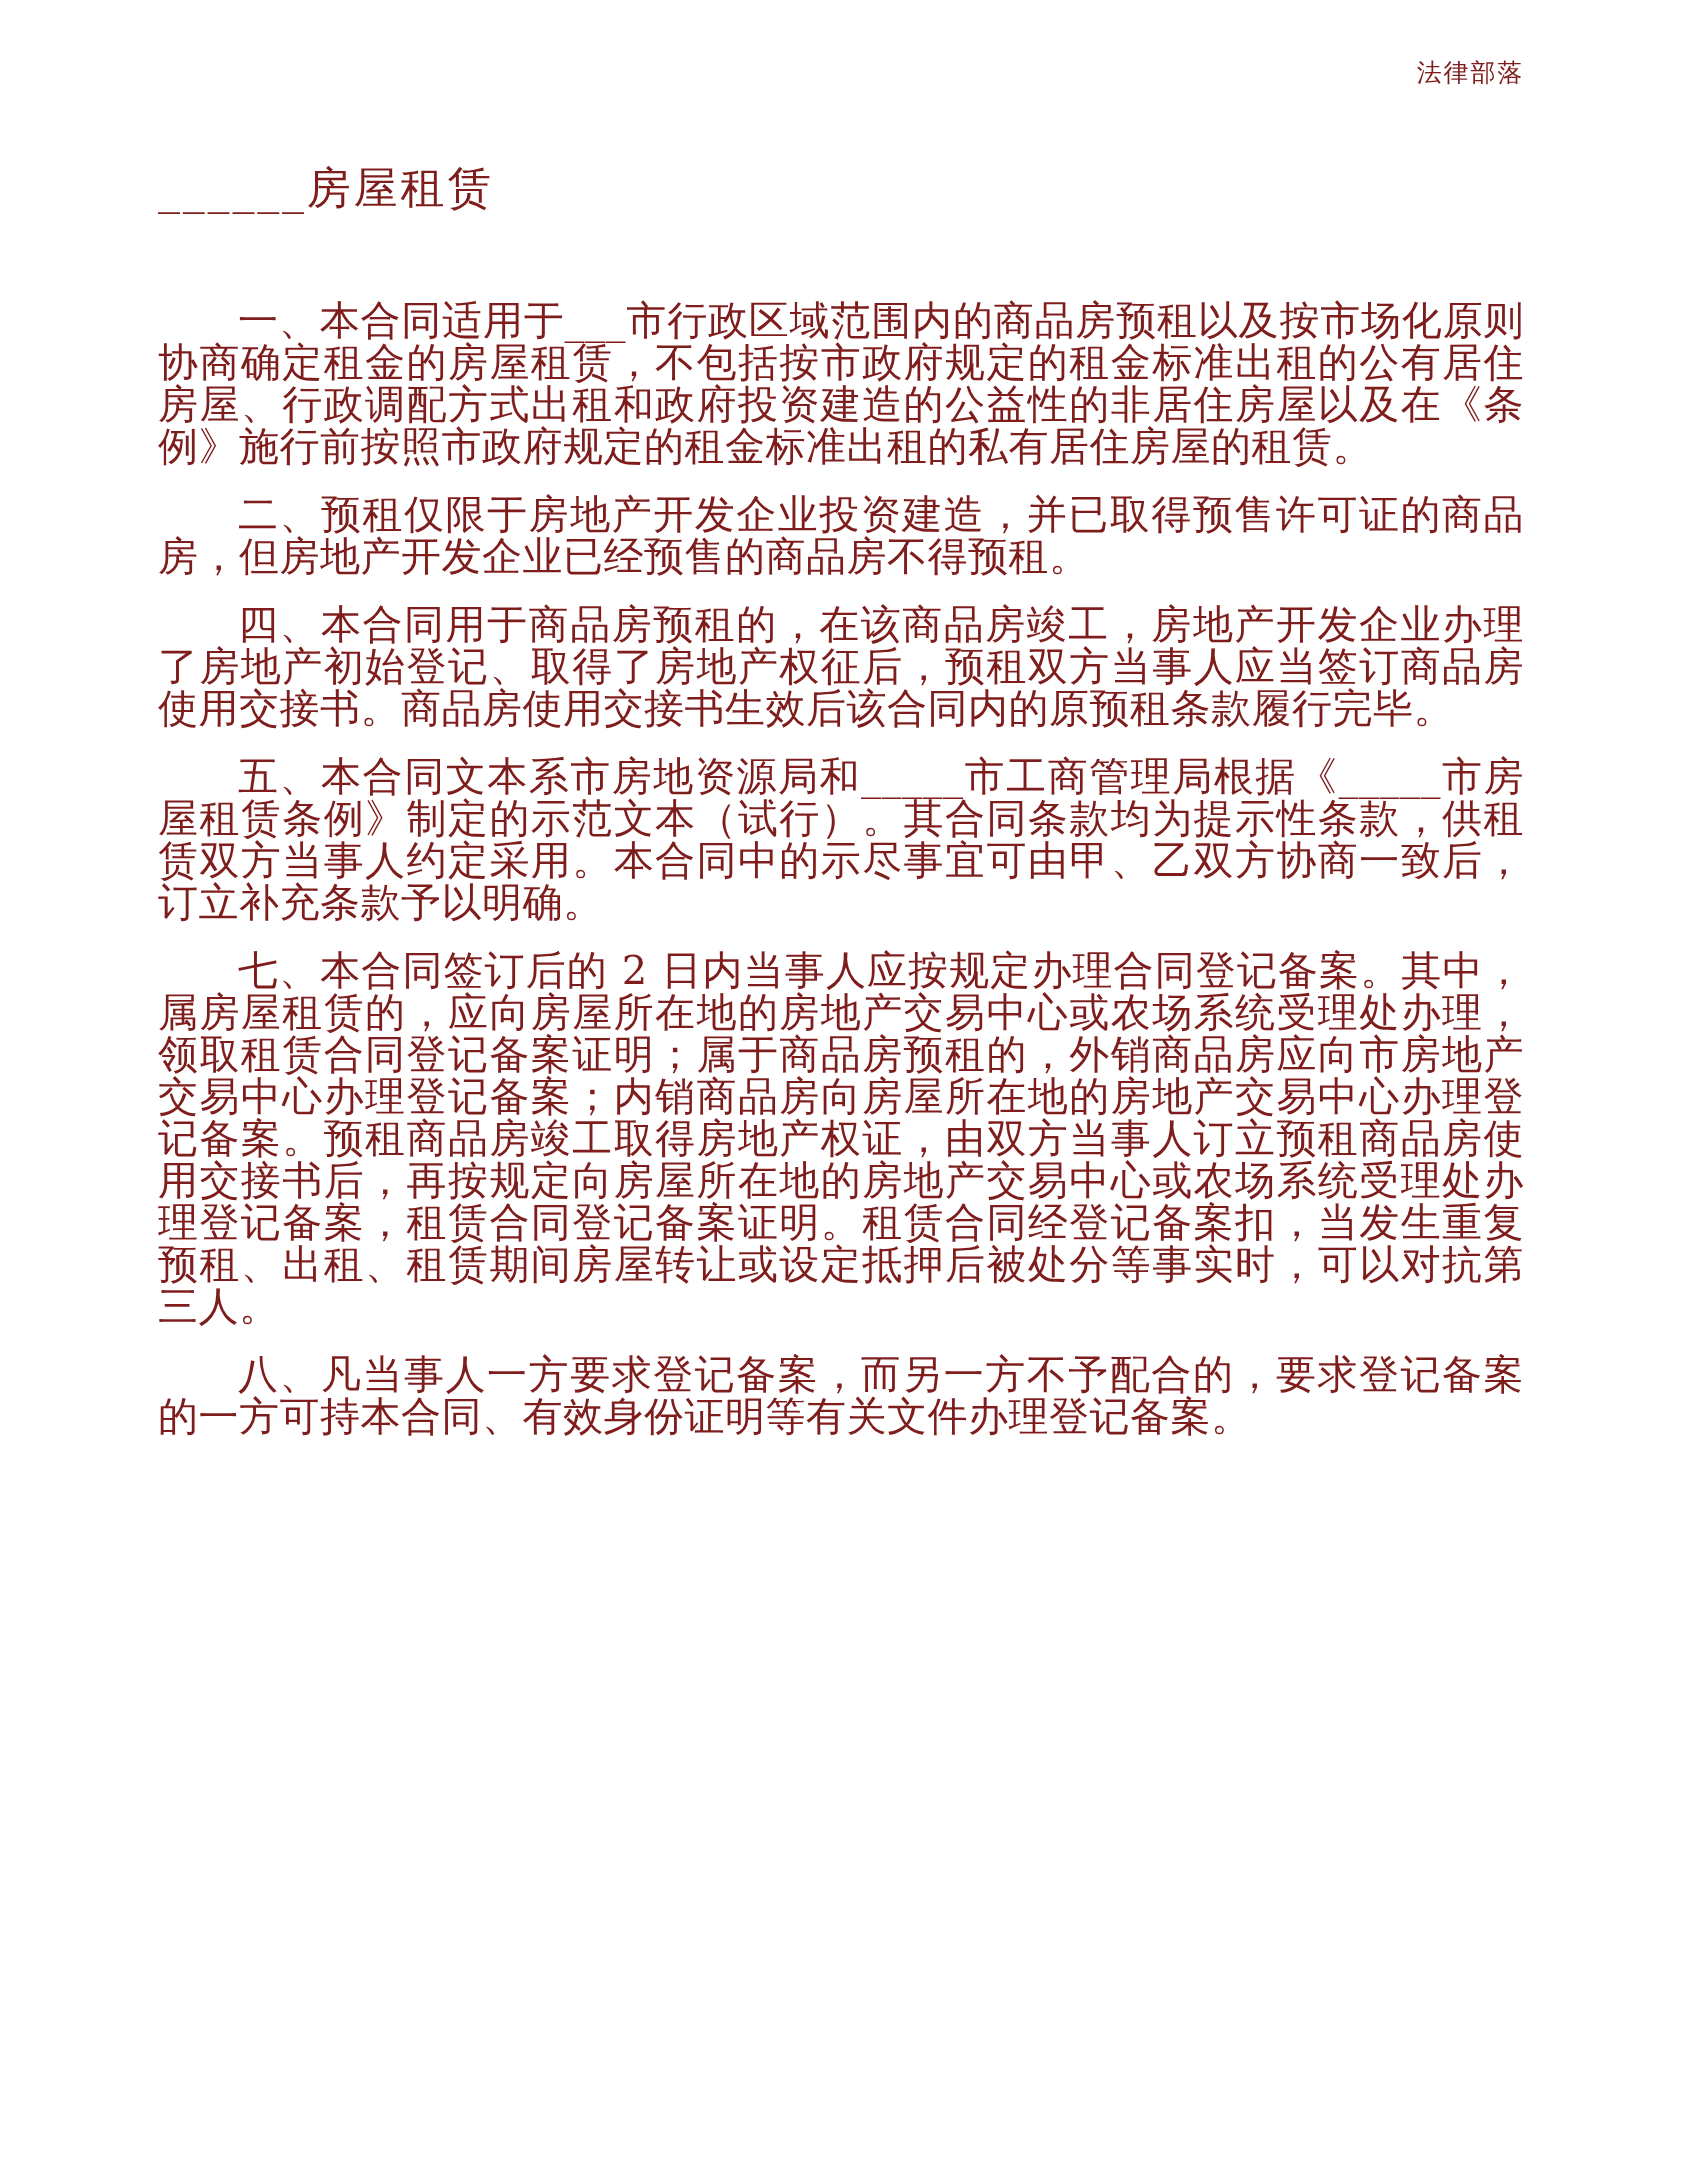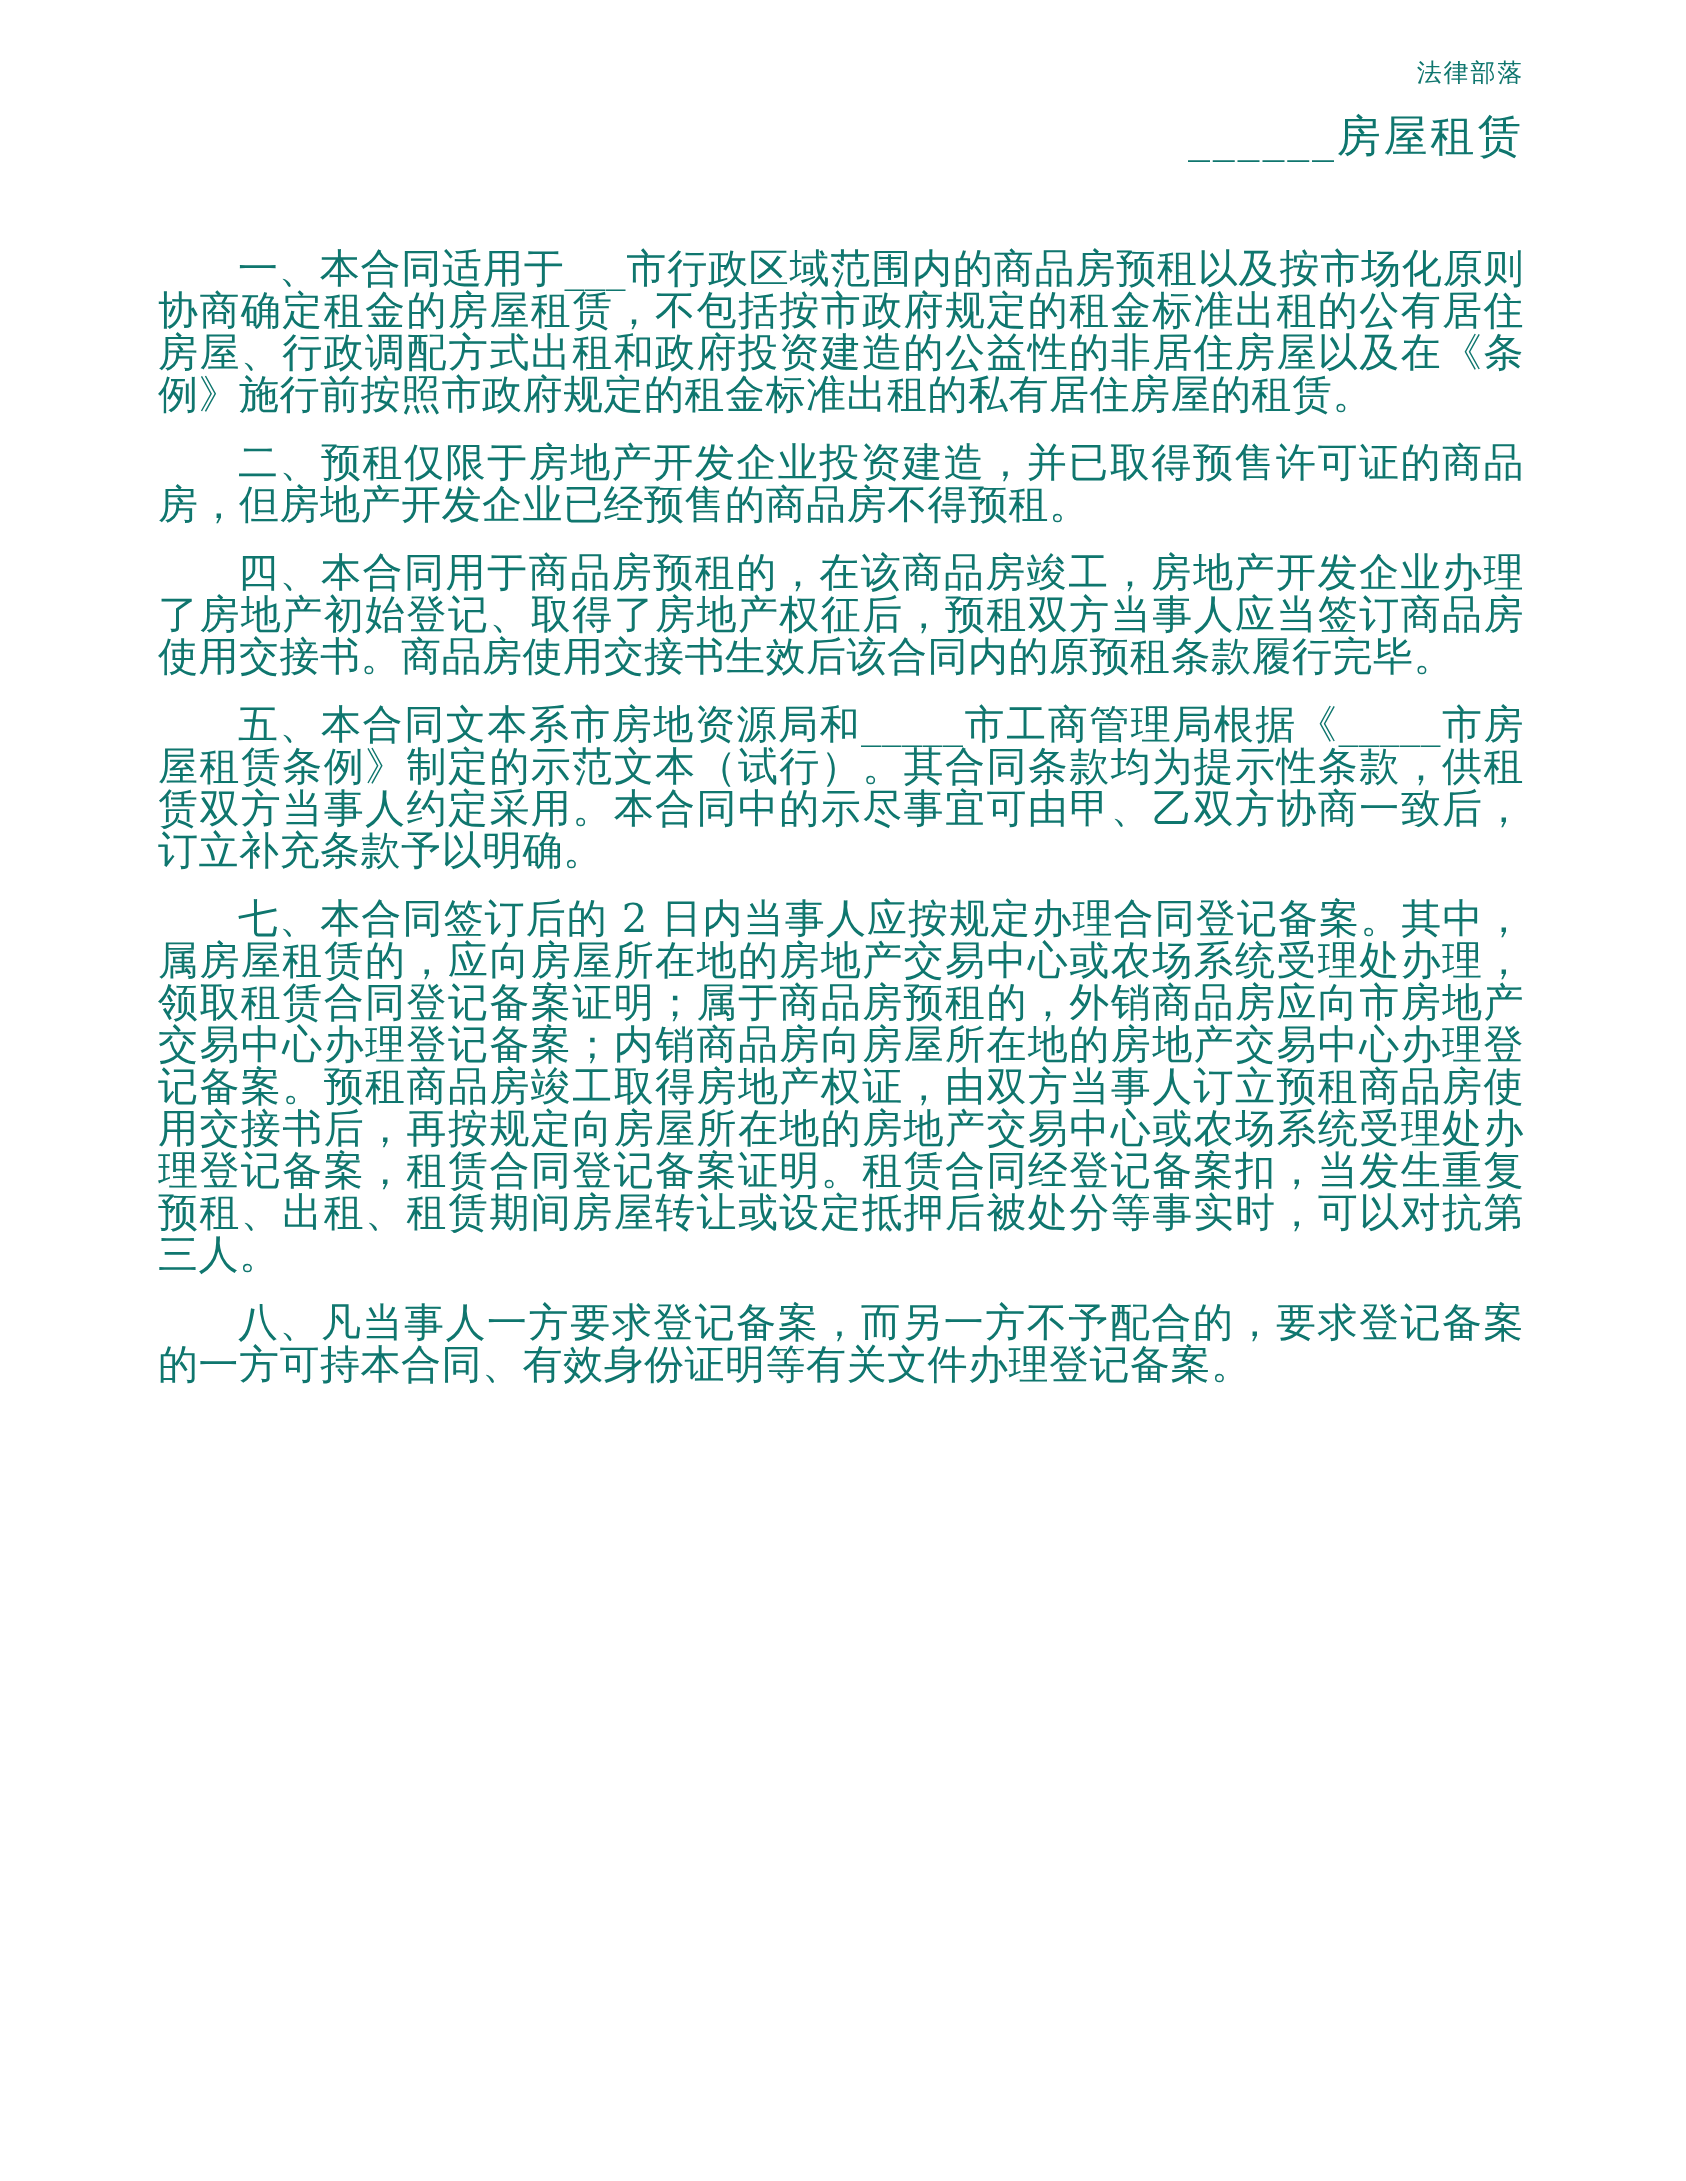--- a/index.html
+++ b/index.html
@@ -9,35 +9,35 @@
   }
   .page {
     position: relative;
     width: 1686px;
     height: 2182px;
     margin: 0 auto;
     background: #ffffff;
     box-sizing: border-box;
     padding: 57px 162px 55px 158px;
     font-family: "DejaVu Serif", "Liberation Serif", serif;
-    color: #0f766e;
+    color: #7f1d1d;
   }
   .header-line {
     text-align: right;
     font-size: 25px;
     line-height: 31px;
     margin: 0 0 9.2px 0;
     letter-spacing: 1.8px;
   }
   .doc-title {
-    text-align: right;
+    text-align: left;
     font-size: 44px;
     font-weight: 400;
     letter-spacing: 2.8px;
-    margin: 20px 0 84px 0;
+    margin: 72px 0 84px 0;
     line-height: 55px;
   }
   .body-text p {
     font-size: 40px;
     line-height: 42px;
     text-align: justify;
     text-indent: 2em;
     margin: 0 0 26px 0;
     letter-spacing: 0.5px;
     word-break: break-all;

